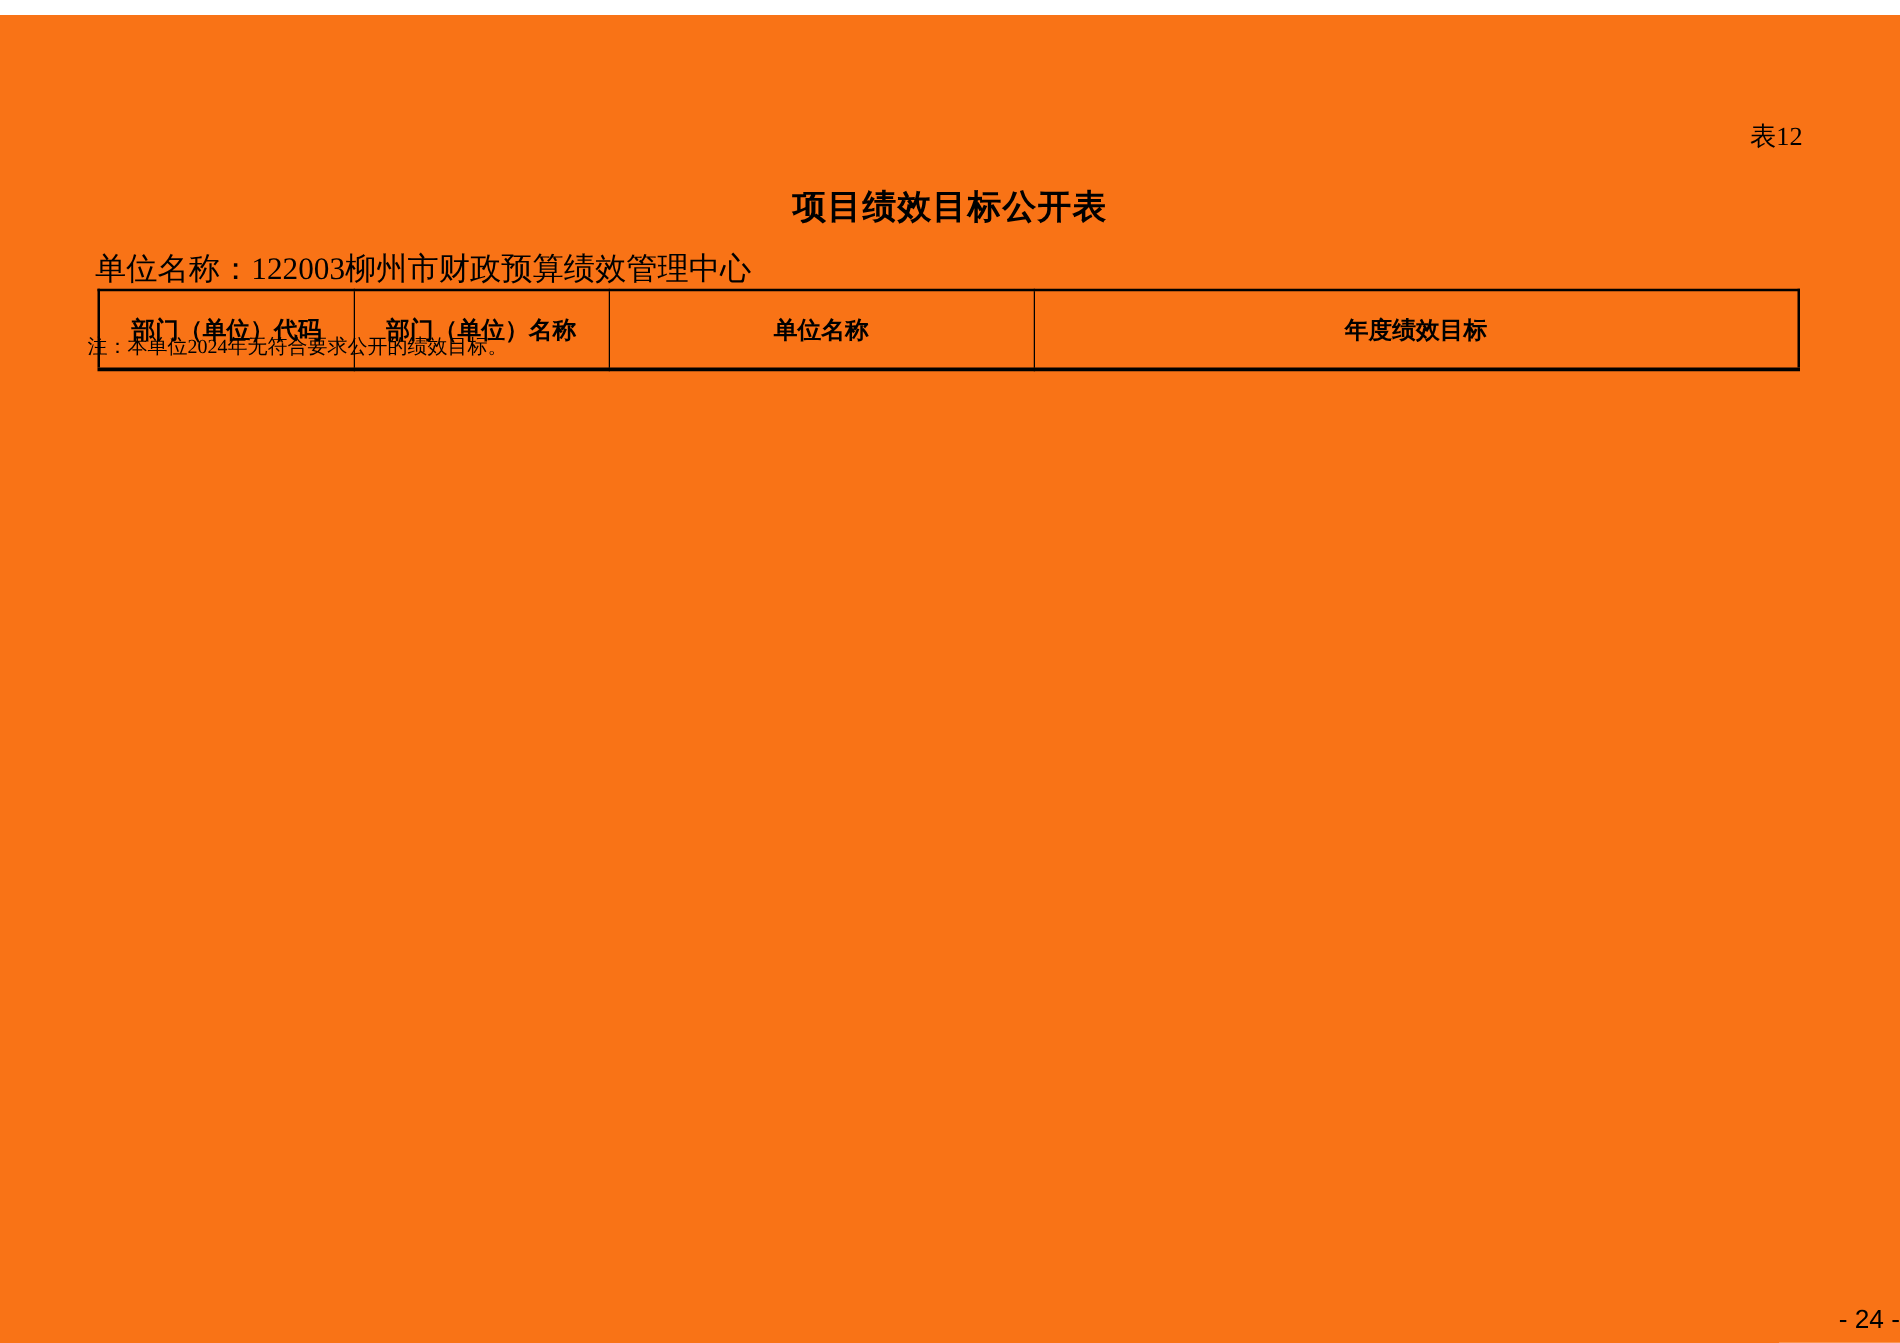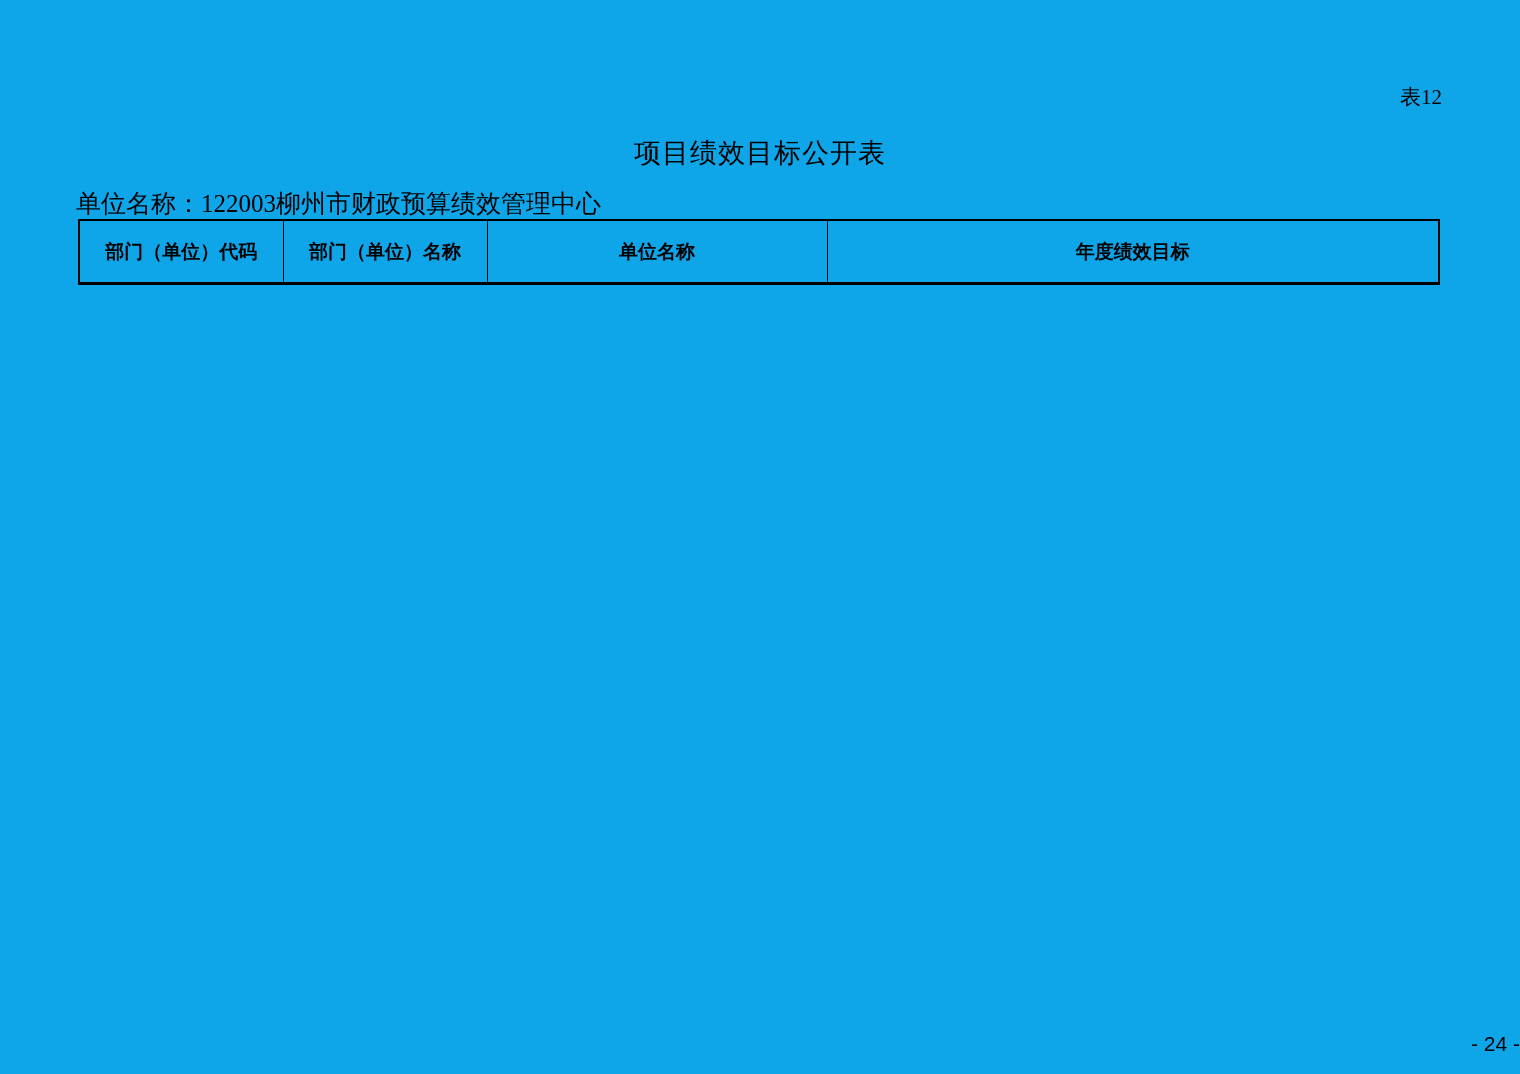--- a/index.html
+++ b/index.html
@@ -11,37 +11,38 @@
     height: 1074px;
     background: #ffffff;
     color: #000000;
     font-family: "Liberation Serif", "DejaVu Serif", serif;
     position: relative;
     overflow: hidden;
   }
   .page {
     position: absolute;
     inset: 0;
-    background: #0ea5e9;
+    background: #f97316;
+    margin-top: 12px;
   }
   .table-label {
     position: absolute;
     top: 85px;
     right: 78px;
     font-size: 21px;
     line-height: 1.2;
   }
   .doc-title {
     position: absolute;
     top: 137px;
     left: 0;
     width: 100%;
     text-align: center;
     font-size: 27px;
-    font-weight: normal;
+    font-weight: bold;
     font-family: "Liberation Sans", "DejaVu Sans", sans-serif;
     letter-spacing: 1px;
     line-height: 1.2;
   }
   .unit-line {
     position: absolute;
     top: 188px;
     left: 76px;
     font-size: 25px;
     line-height: 1.3;
@@ -110,16 +111,17 @@
       <tr>
         <th>部门（单位）代码</th>
         <th>部门（单位）名称</th>
         <th>单位名称</th>
         <th>年度绩效目标</th>
       </tr>
     </thead>
     <tbody></tbody>
   </table>
 
+  <div class="note-line">注：本单位2024年无符合要求公开的绩效目标。</div>
 
   <div class="page-number">- 24 -</div>
 
 </div>
 
 </body></html>

